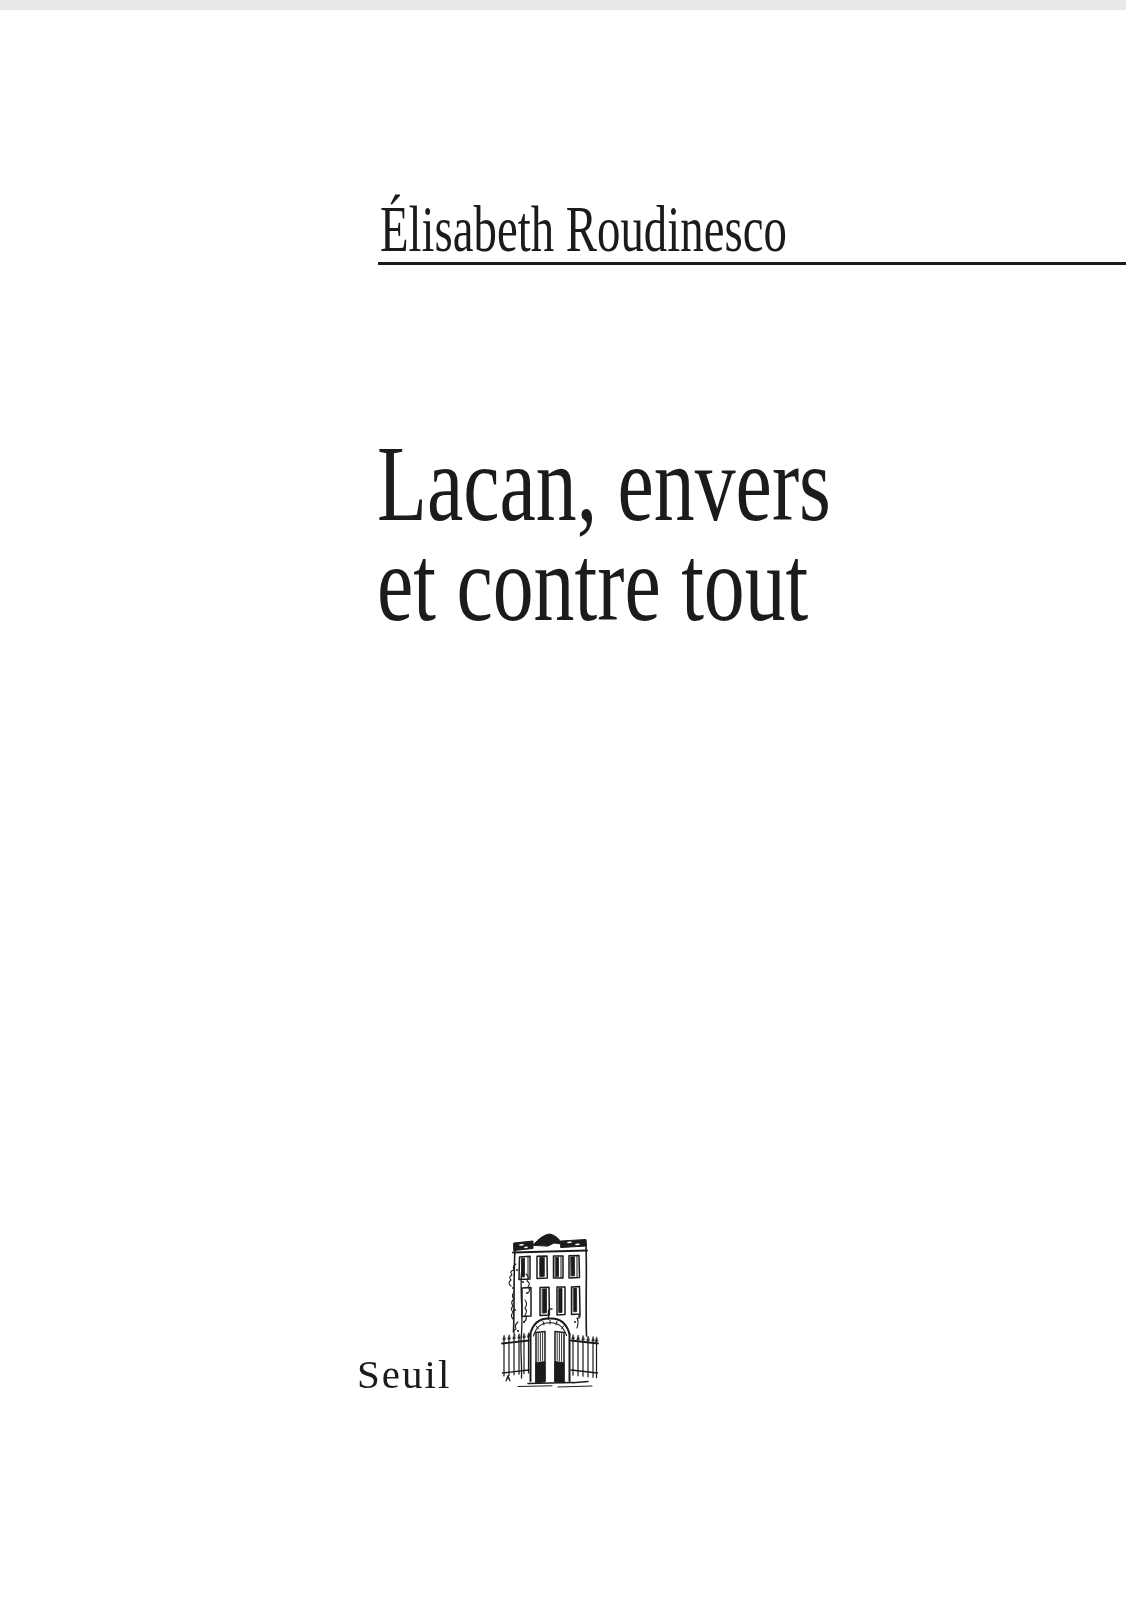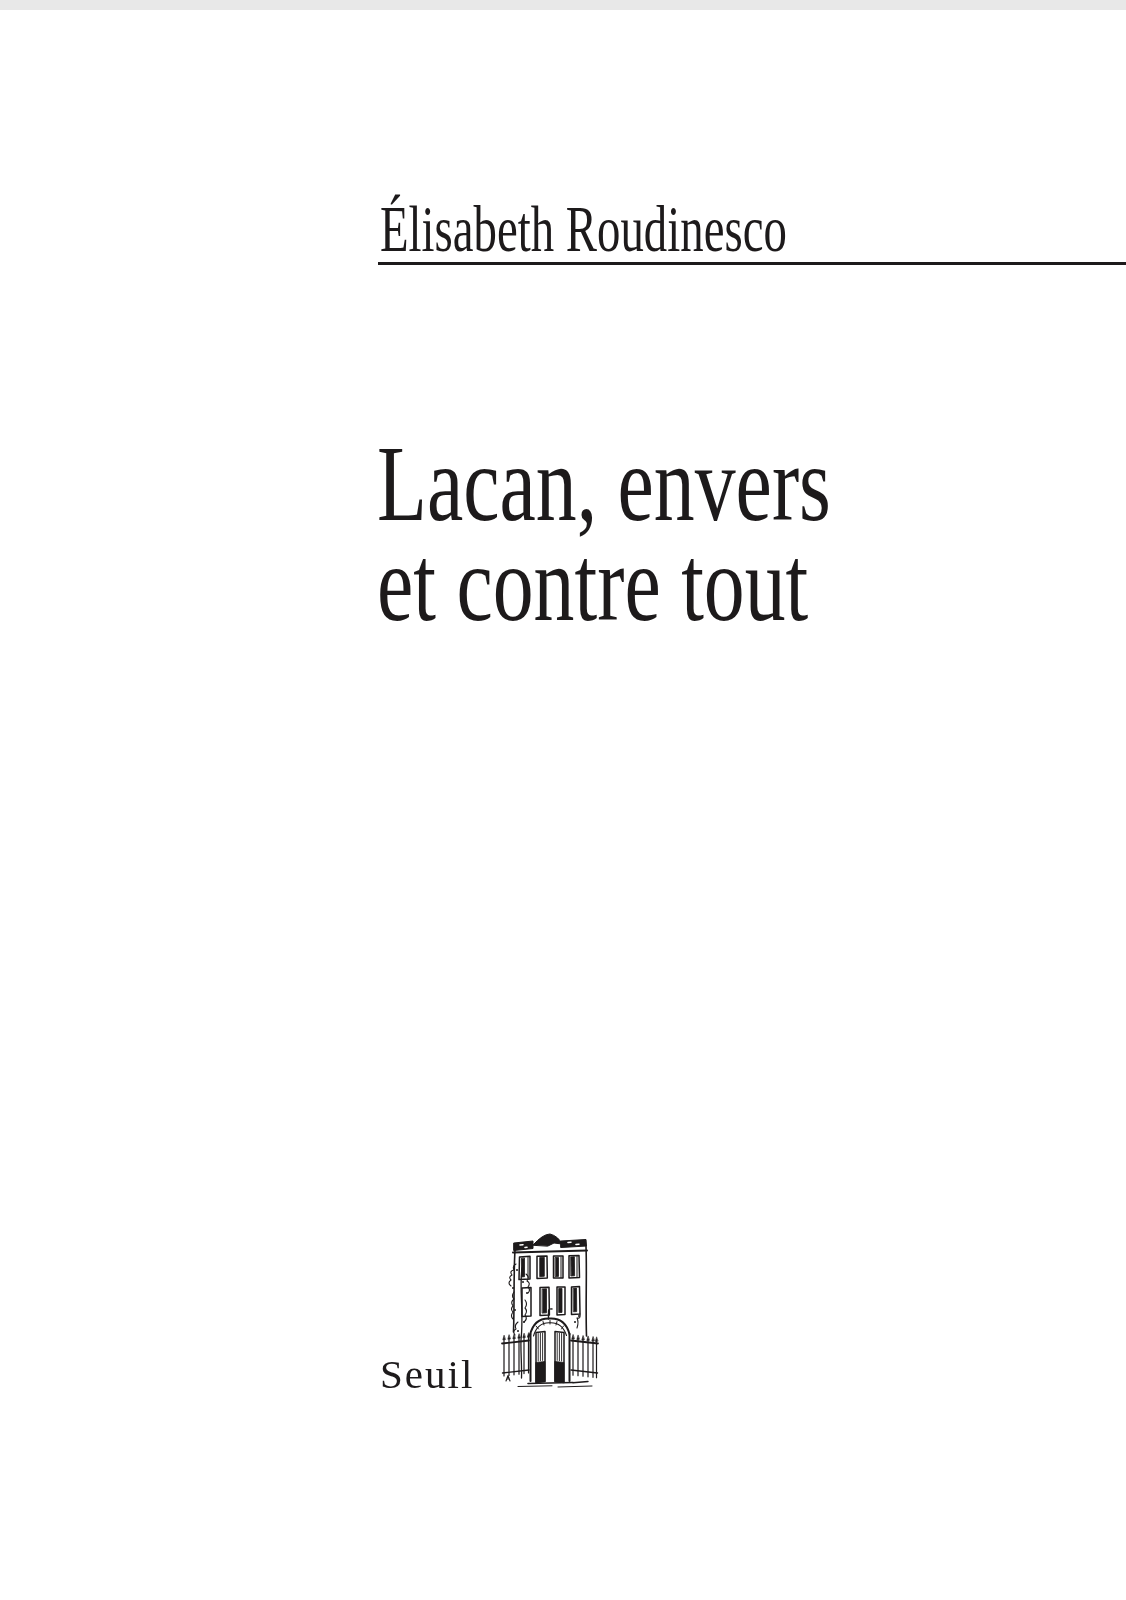--- a/index.html
+++ b/index.html
@@ -20,21 +20,21 @@
     position:absolute; left:378px; right:0; top:252px; height:3px;
     background:var(--ink);
   }
   .title {
     position:absolute; left:377px; top:424px; margin:0;
     font-size:108px; font-weight:normal; line-height:100px; white-space:nowrap;
     transform:scaleX(0.757); transform-origin:left top;
   }
   .title .line { display:block; }
   .publisher {
-    position:absolute; left:380px; top:1344px;
+    position:absolute; left:357px; top:1344px;
     font-size:41px; line-height:1; letter-spacing:2px; white-space:nowrap;
   }
   .logo {
     position:absolute; left:500px; top:1220px; width:100px; height:160px;
   }
 </style>
 </head>
 <body>
 
 <div class="page">

